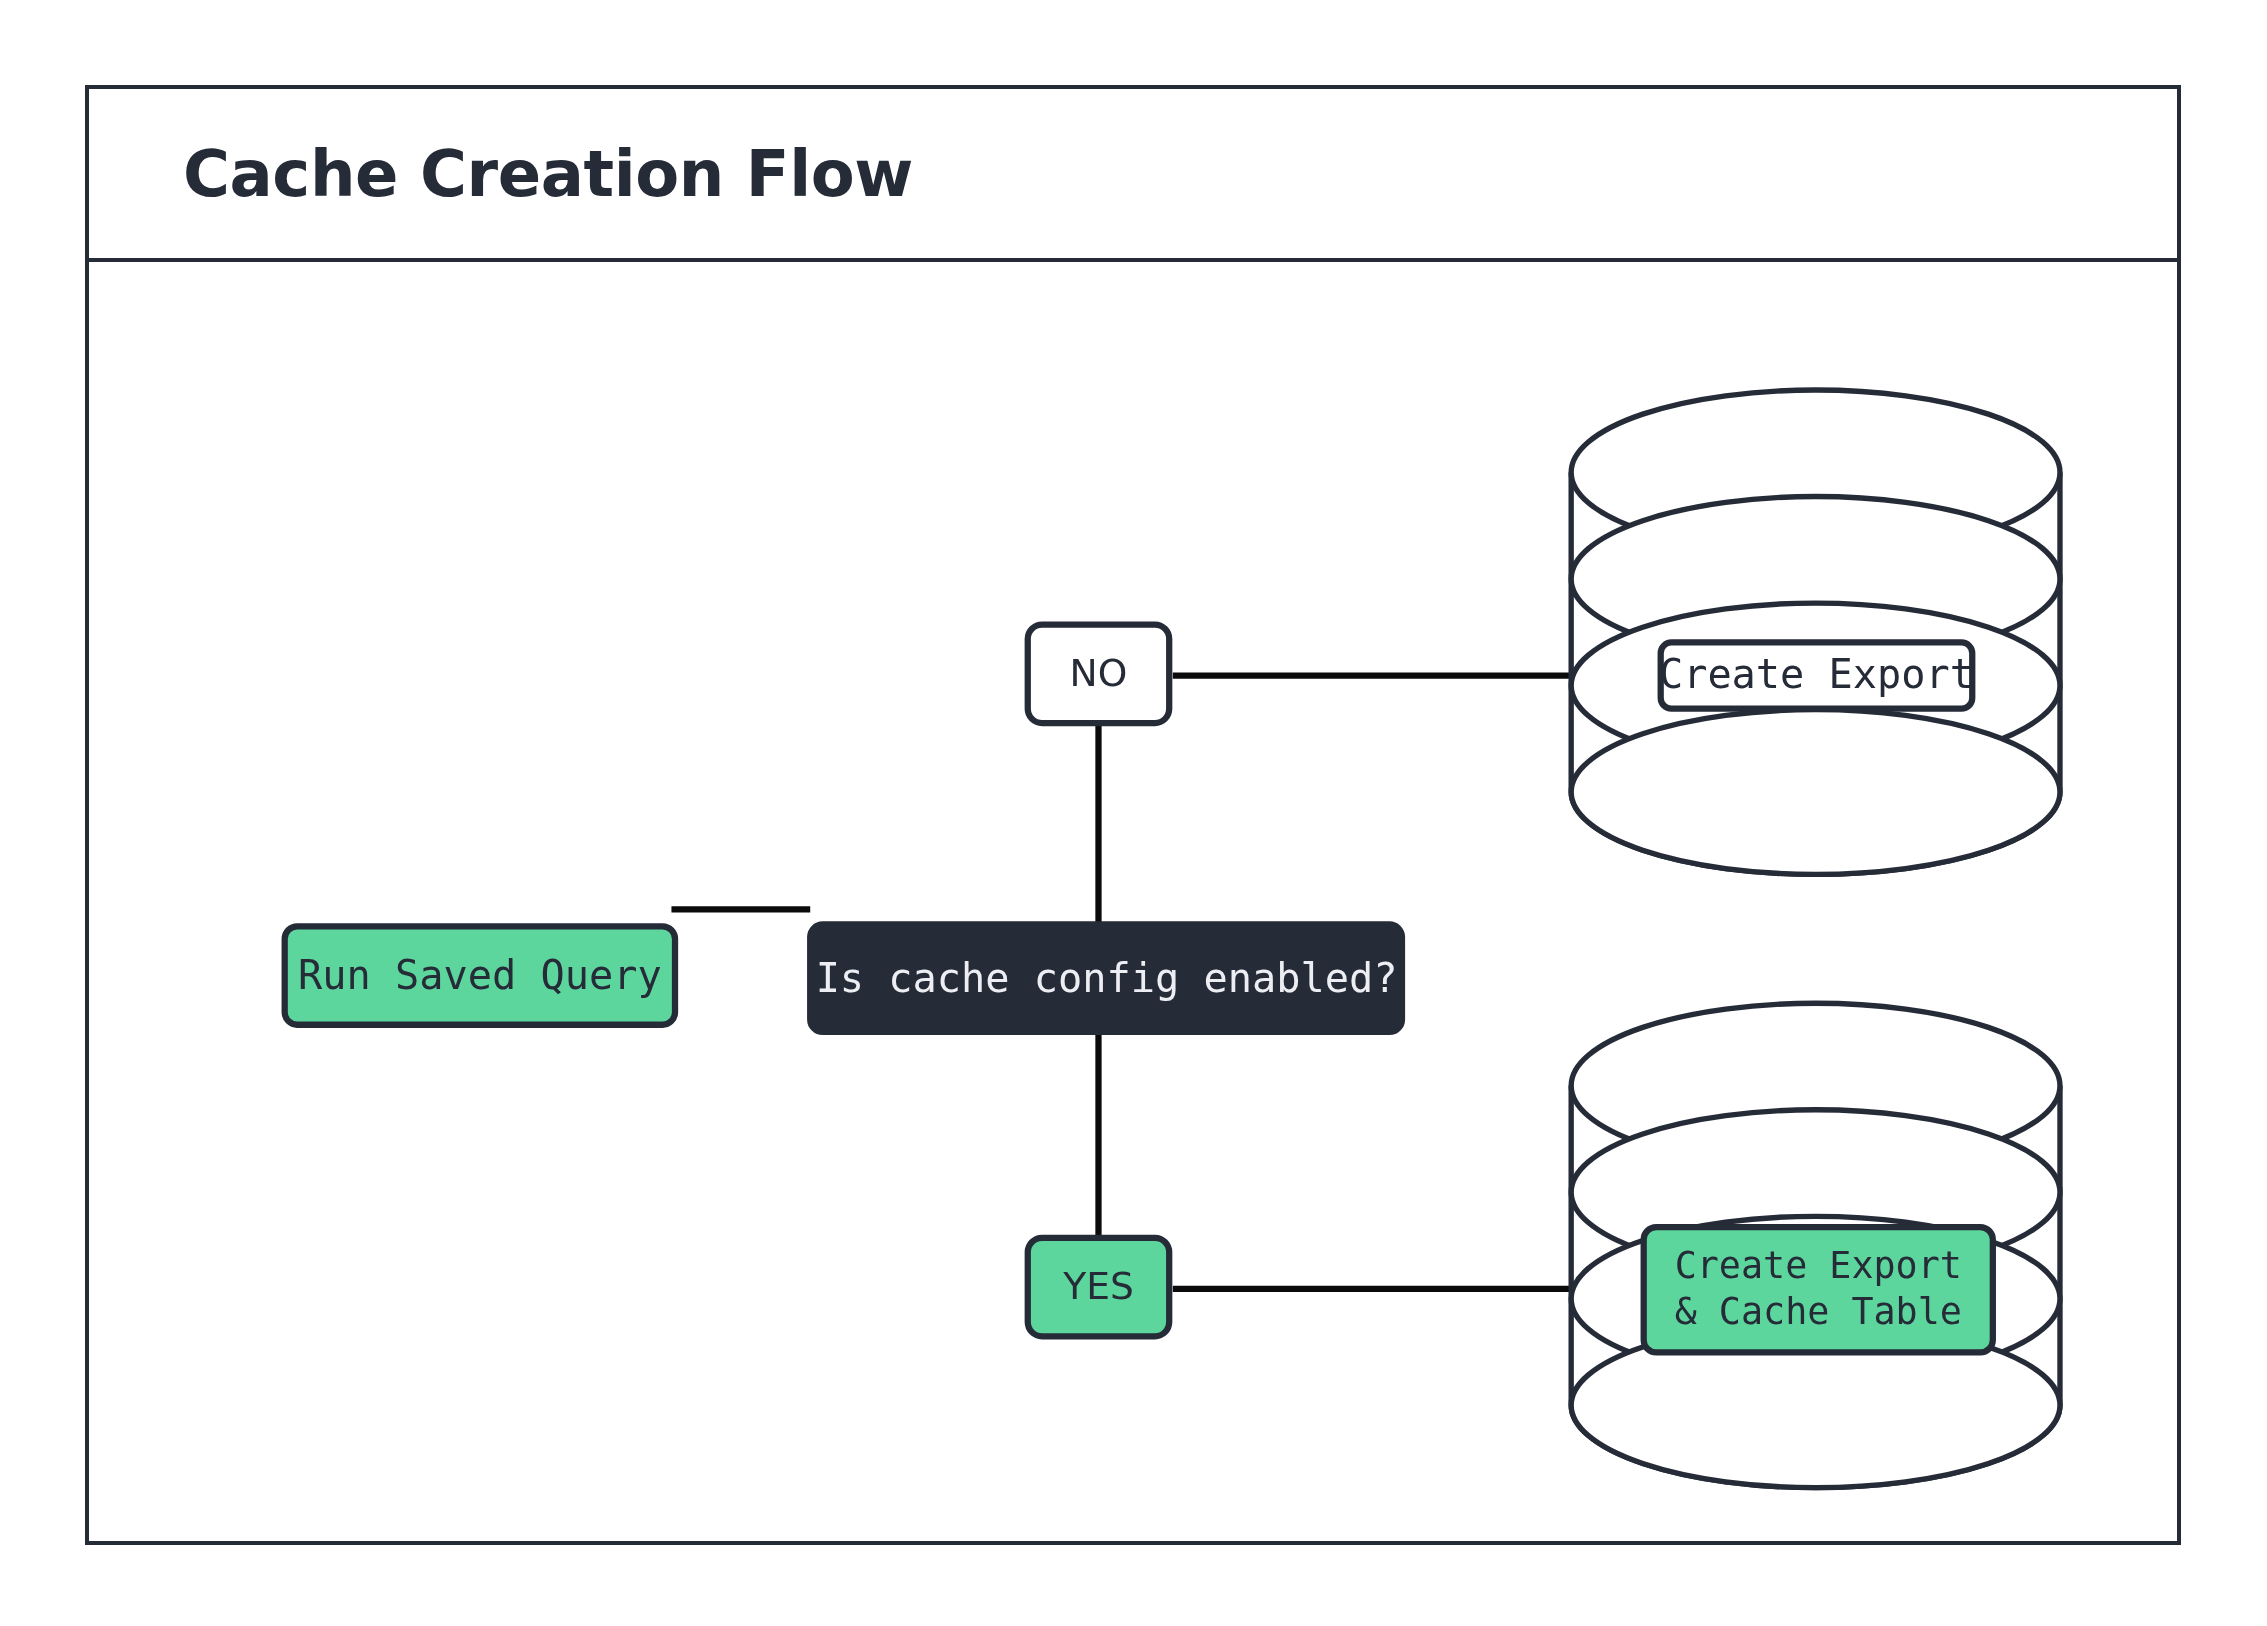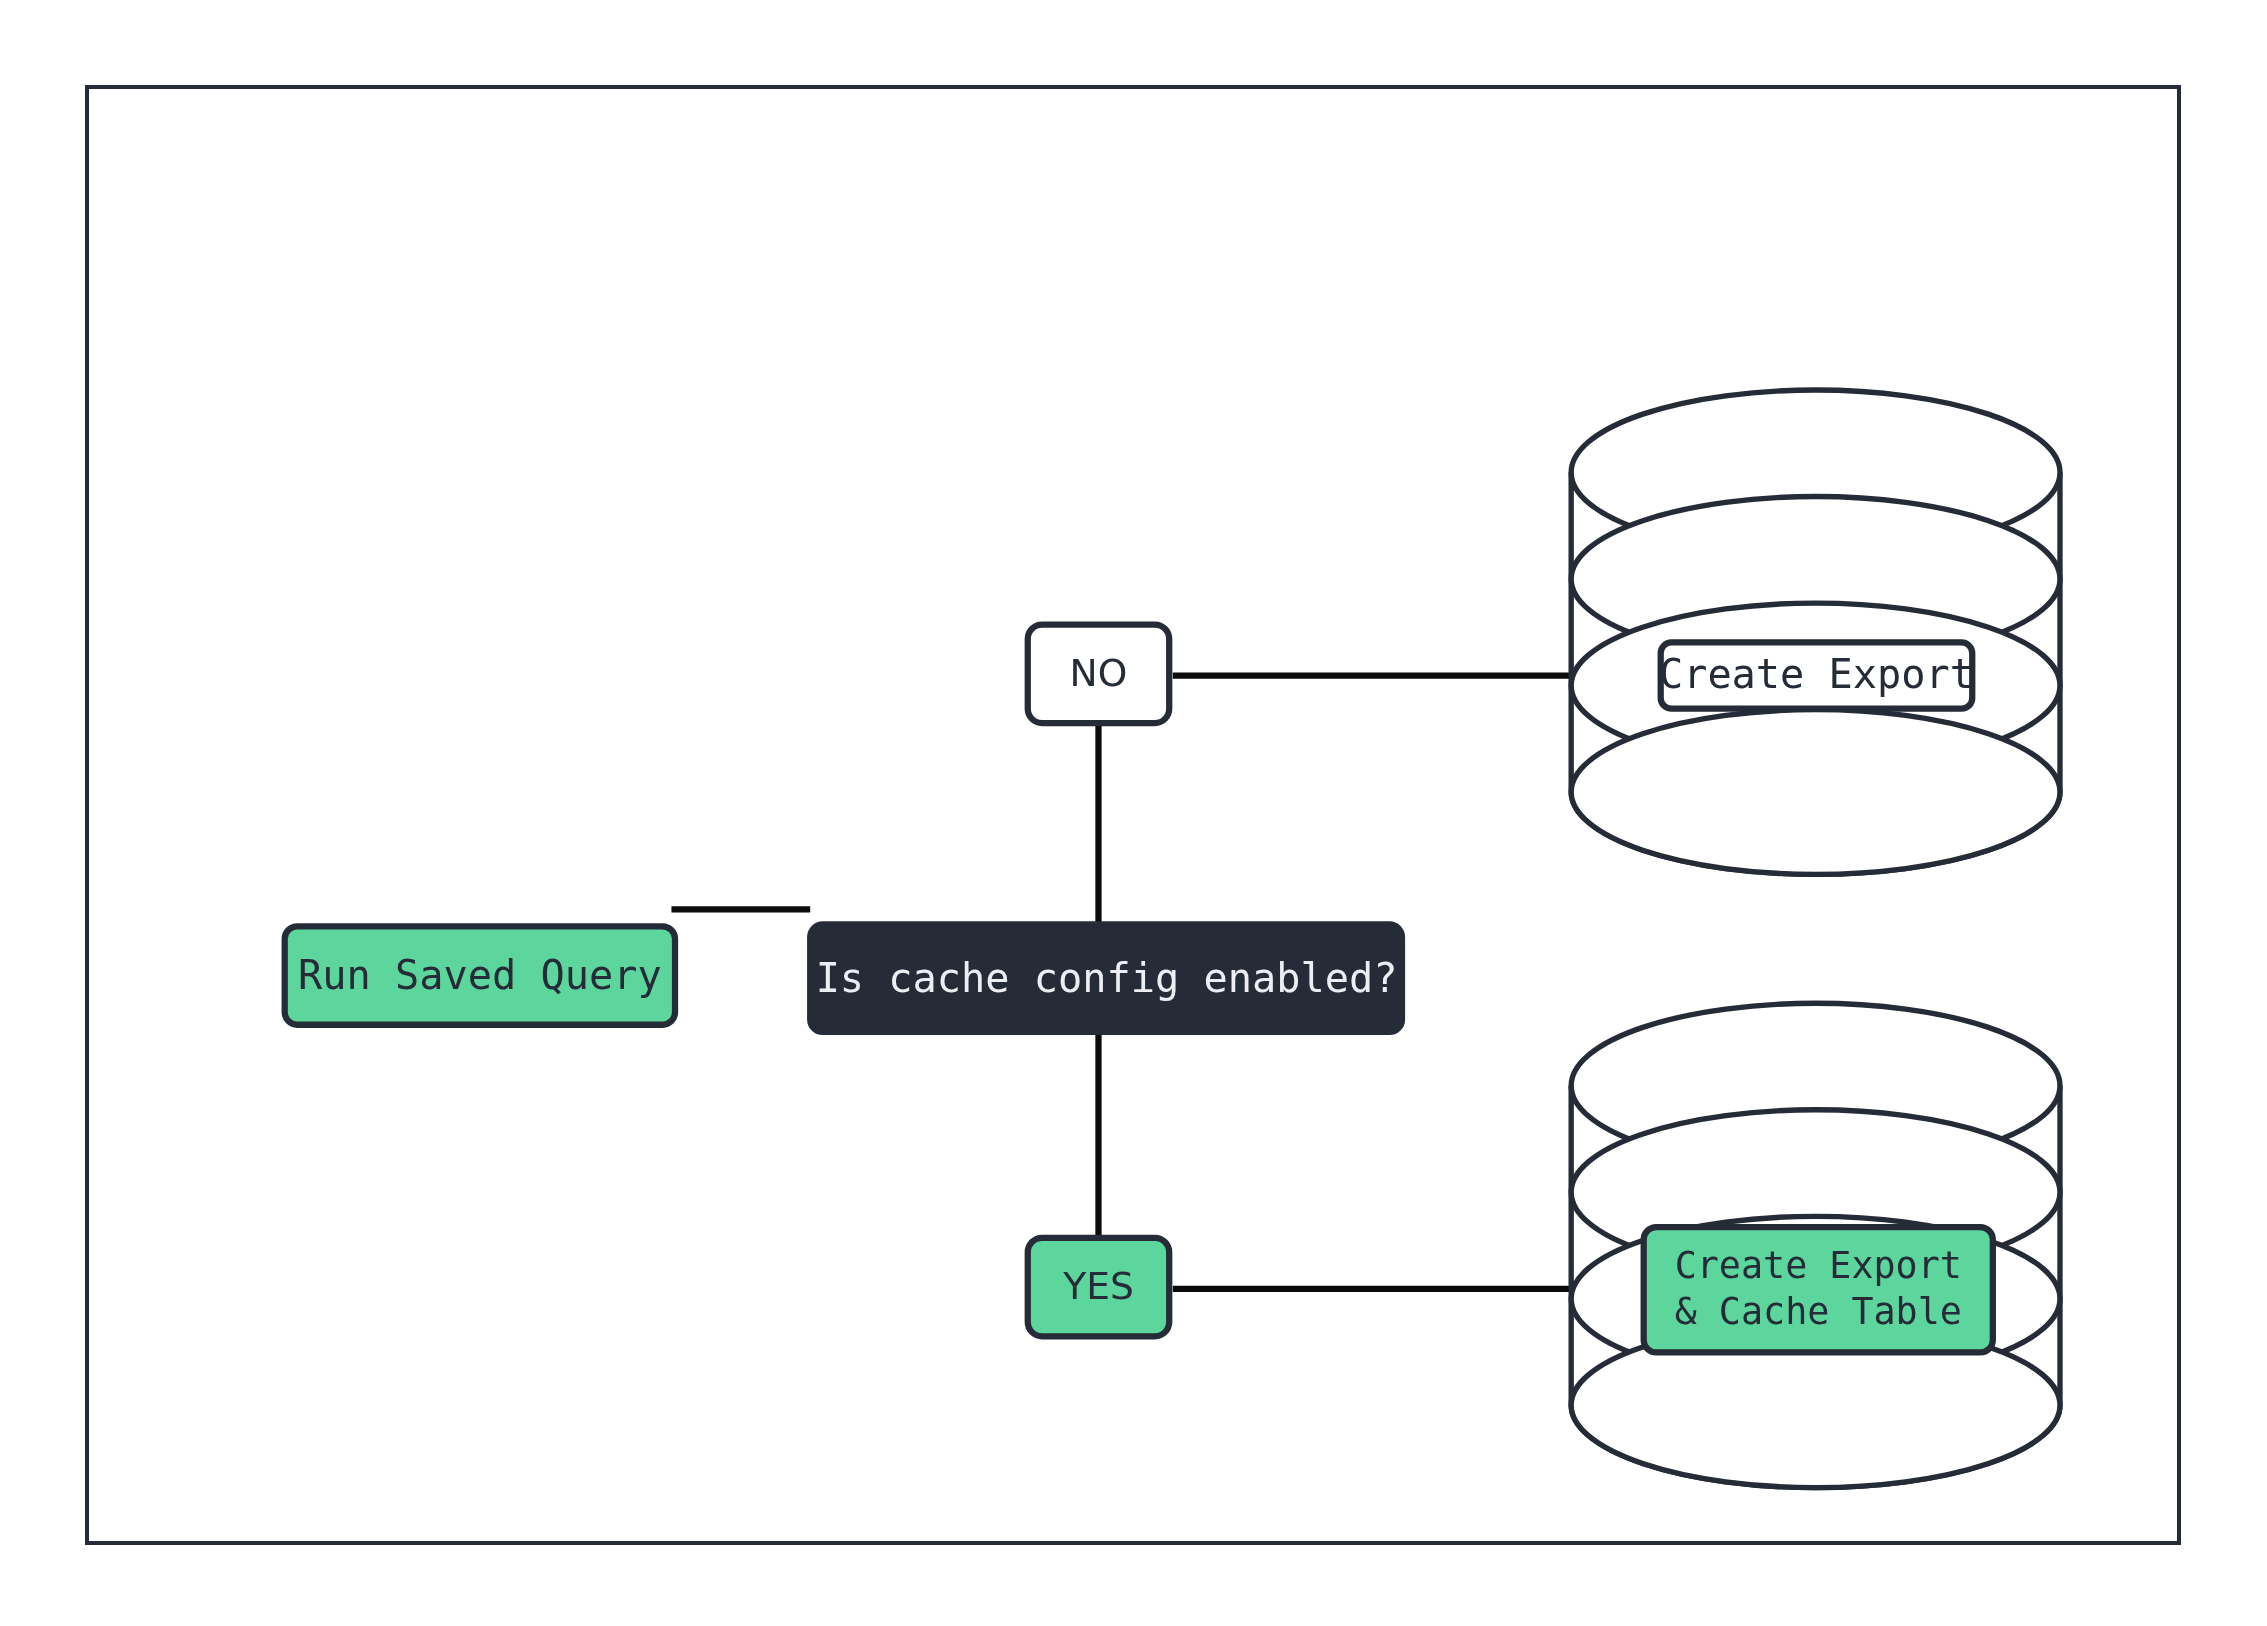--- a/index.html
+++ b/index.html
@@ -119,20 +119,23 @@
     text-anchor: middle;
   }
 </style>
 </head>
 <body>
 
 <div id="stage">
 
   <div class="frame">
 
+    <div class="frame-header">
+      <div class="diagram-title">Cache Creation Flow</div>
+    </div>
 
     <div class="canvas-area">
 
       <svg class="flow" width="2087" height="1282" viewBox="0 0 2330 1432">
 
         <g>
 
           <line class="edge-line" x1="650" y1="723" x2="805" y2="723"></line>
 
           <line class="edge-line" x1="1127" y1="510" x2="1127" y2="838"></line>

